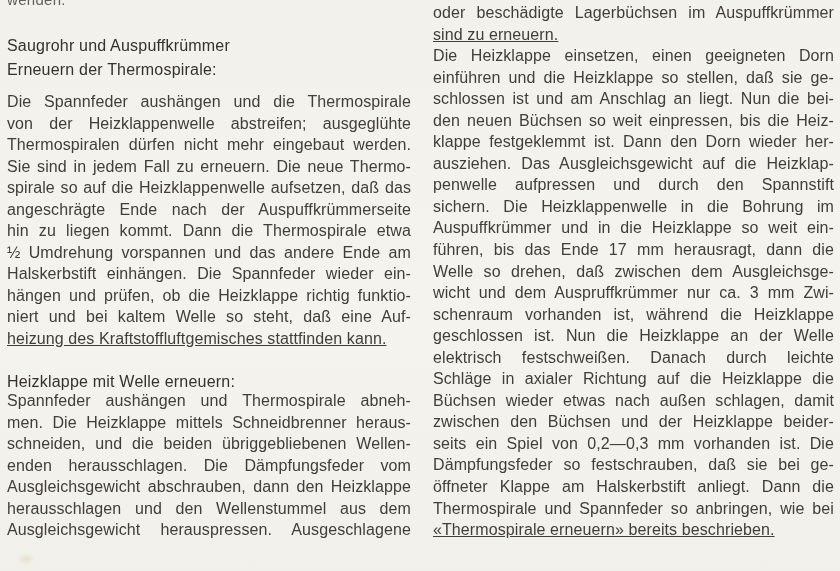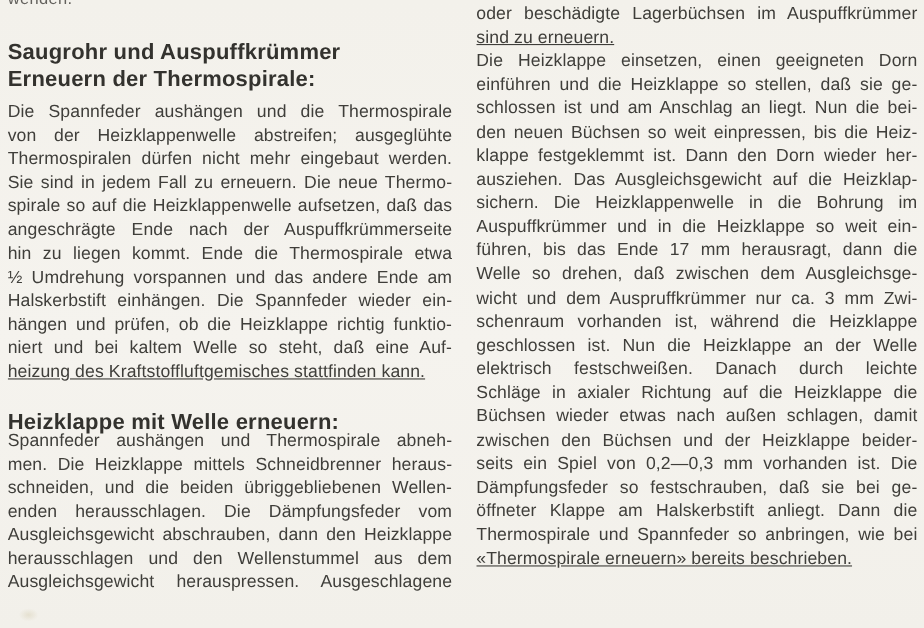--- a/index.html
+++ b/index.html
@@ -24,22 +24,22 @@
     height: 21.55px;
     letter-spacing: 0.1px;
     white-space: normal;
     overflow: hidden;
   }
   .ln-flush { text-align-last: left; text-decoration: underline; }
 
   .heading {
     position: absolute;
     left: 0;
-    font-size: 20px;
-    font-weight: bold;
+    font-size: 16px;
+    font-weight: normal;
     color: #33322e;
     letter-spacing: 0.2px;
     white-space: nowrap;
   }
   .para { position: absolute; left: 0; width: 100%; }
 
   
   .clip-top {
     position: absolute;
     top: 0; left: 0;
@@ -87,21 +87,21 @@
 
     <div id="lc-h2" class="heading">Erneuern der Thermospirale:</div>
 
     <div id="lc-p1" class="para">
         <div class="ln">Die Spannfeder aushängen und die Thermospirale</div>
         <div class="ln">von der Heizklappenwelle abstreifen; ausgeglühte</div>
         <div class="ln">Thermospiralen dürfen nicht mehr eingebaut werden.</div>
         <div class="ln">Sie sind in jedem Fall zu erneuern. Die neue Thermo-</div>
         <div class="ln">spirale so auf die Heizklappenwelle aufsetzen, daß das</div>
         <div class="ln">angeschrägte Ende nach der Auspuffkrümmerseite</div>
-        <div class="ln">hin zu liegen kommt. Ende die Thermospirale etwa</div>
+        <div class="ln">hin zu liegen kommt. Dann die Thermospirale etwa</div>
         <div class="ln">½ Umdrehung vorspannen und das andere Ende am</div>
         <div class="ln">Halskerbstift einhängen. Die Spannfeder wieder ein-</div>
         <div class="ln">hängen und prüfen, ob die Heizklappe richtig funktio-</div>
         <div class="ln">niert und bei kaltem Welle so steht, daß eine Auf-</div>
         <div class="ln ln-flush">heizung des Kraftstoffluftgemisches stattfinden kann.</div>
       </div>
 
     <div id="lc-h3" class="heading">Heizklappe mit Welle erneuern:</div>
 
     <div id="lc-p2" class="para">
@@ -124,20 +124,21 @@
         <div class="ln ln-flush">sind zu erneuern.</div>
       </div>
 
     <div id="rc-p2" class="para">
         <div class="ln">Die Heizklappe einsetzen, einen geeigneten Dorn</div>
         <div class="ln">einführen und die Heizklappe so stellen, daß sie ge-</div>
         <div class="ln">schlossen ist und am Anschlag an liegt. Nun die bei-</div>
         <div class="ln">den neuen Büchsen so weit einpressen, bis die Heiz-</div>
         <div class="ln">klappe festgeklemmt ist. Dann den Dorn wieder her-</div>
         <div class="ln">ausziehen. Das Ausgleichsgewicht auf die Heizklap-</div>
+        <div class="ln">penwelle aufpressen und durch den Spannstift</div>
         <div class="ln">sichern. Die Heizklappenwelle in die Bohrung im</div>
         <div class="ln">Auspuffkrümmer und in die Heizklappe so weit ein-</div>
         <div class="ln">führen, bis das Ende 17 mm herausragt, dann die</div>
         <div class="ln">Welle so drehen, daß zwischen dem Ausgleichsge-</div>
         <div class="ln">wicht und dem Auspruffkrümmer nur ca. 3 mm Zwi-</div>
         <div class="ln">schenraum vorhanden ist, während die Heizklappe</div>
         <div class="ln">geschlossen ist. Nun die Heizklappe an der Welle</div>
         <div class="ln">elektrisch festschweißen. Danach durch leichte</div>
         <div class="ln">Schläge in axialer Richtung auf die Heizklappe die</div>
         <div class="ln">Büchsen wieder etwas nach außen schlagen, damit</div>

